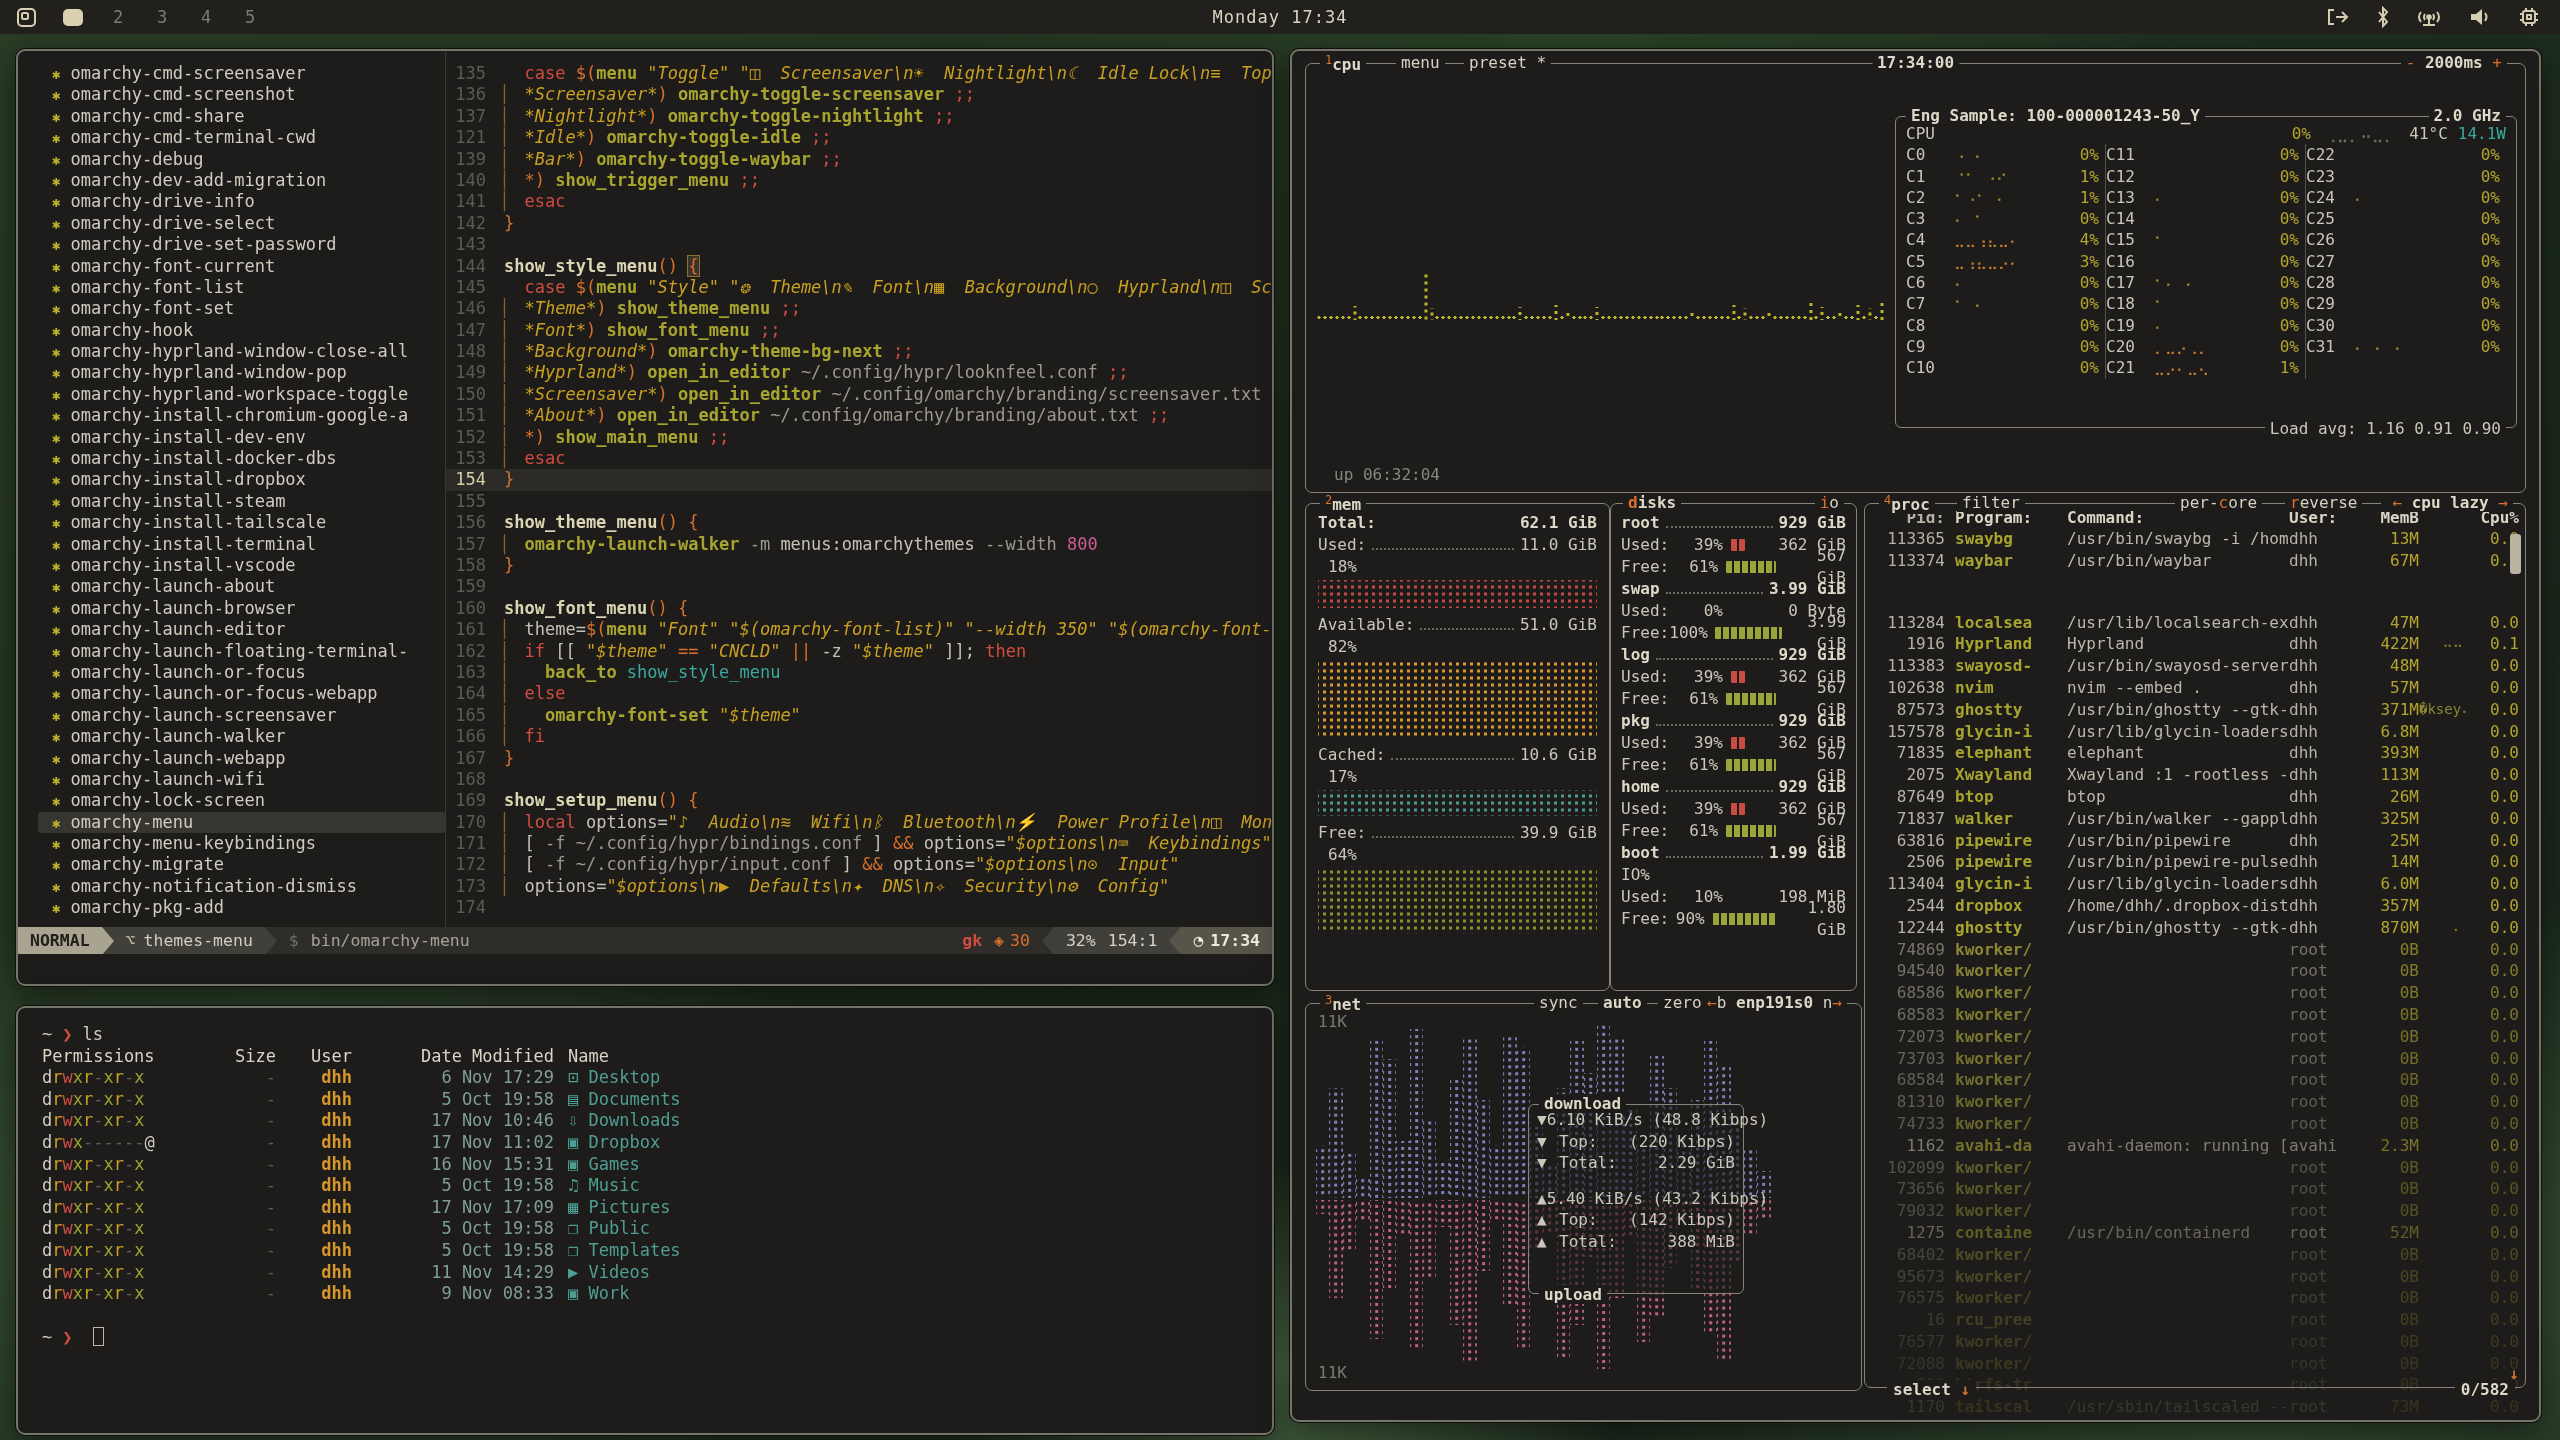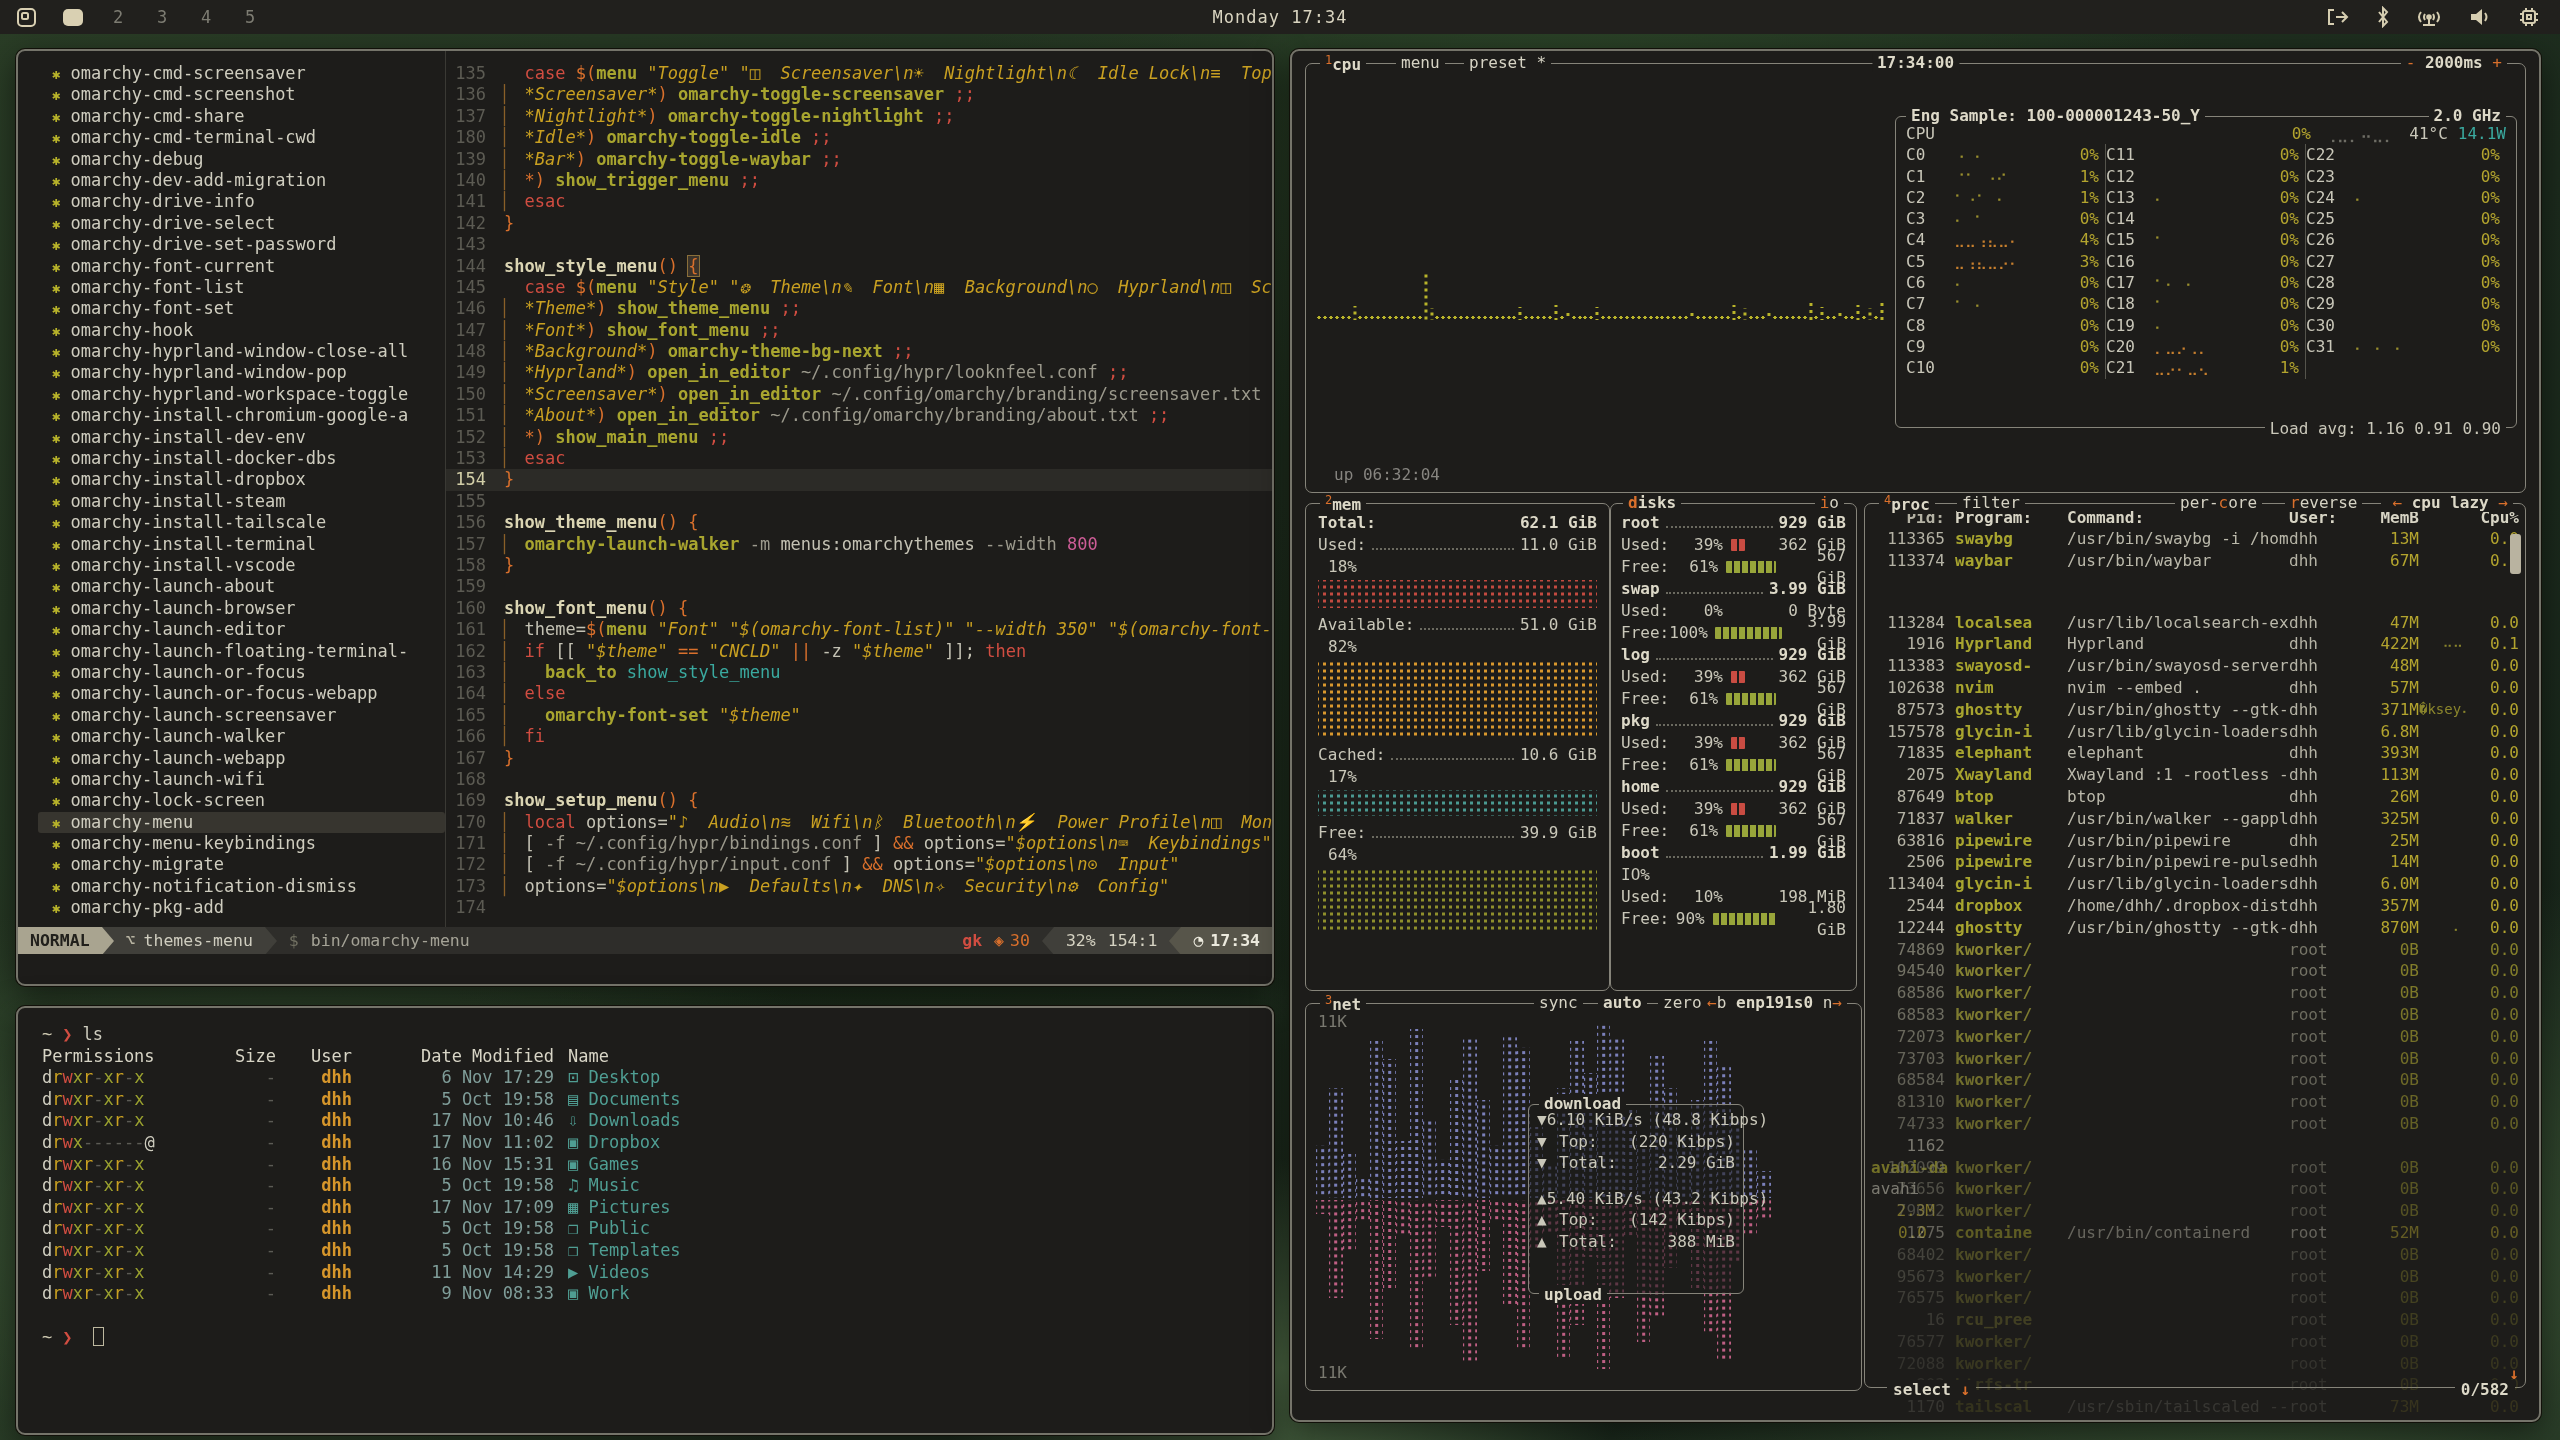--- a/index.html
+++ b/index.html
@@ -231,21 +231,21 @@
         <div class="ft-row sel"><span class="star">✱</span><span>omarchy-menu</span></div>
         <div class="ft-row"><span class="star">✱</span><span>omarchy-menu-keybindings</span></div>
         <div class="ft-row"><span class="star">✱</span><span>omarchy-migrate</span></div>
         <div class="ft-row"><span class="star">✱</span><span>omarchy-notification-dismiss</span></div>
         <div class="ft-row"><span class="star">✱</span><span>omarchy-pkg-add</span></div>
       </div>
     <div id="codearea">
         <div class="code-line"><span class="ln">135</span><span><span class="sp">  </span><span class="sk">case</span><span class="sp"> </span><span class="so">$(</span><span class="sc">menu</span><span class="ss"> "Toggle" "◫  Screensaver\n☀  Nightlight\n☾  Idle Lock\n≡  Top</span></span></div>
         <div class="code-line"><span class="ln">136</span><span><span class="sg">▏ </span><span class="ss">*Screensaver*</span><span class="so">)</span><span class="sp"> </span><span class="sc">omarchy-toggle-screensaver</span><span class="sr"> ;;</span></span></div>
         <div class="code-line"><span class="ln">137</span><span><span class="sg">▏ </span><span class="ss">*Nightlight*</span><span class="so">)</span><span class="sp"> </span><span class="sc">omarchy-toggle-nightlight</span><span class="sr"> ;;</span></span></div>
-        <div class="code-line"><span class="ln">180</span><span><span class="sg">▏ </span><span class="ss">*Idle*</span><span class="so">)</span><span class="sp"> </span><span class="sc">omarchy-toggle-idle</span><span class="sr"> ;;</span></span></div>
+        <div class="code-line"><span class="ln">121</span><span><span class="sg">▏ </span><span class="ss">*Idle*</span><span class="so">)</span><span class="sp"> </span><span class="sc">omarchy-toggle-idle</span><span class="sr"> ;;</span></span></div>
         <div class="code-line"><span class="ln">139</span><span><span class="sg">▏ </span><span class="ss">*Bar*</span><span class="so">)</span><span class="sp"> </span><span class="sc">omarchy-toggle-waybar</span><span class="sr"> ;;</span></span></div>
         <div class="code-line"><span class="ln">140</span><span><span class="sg">▏ </span><span class="so">*)</span><span class="sp"> </span><span class="sc">show_trigger_menu</span><span class="sr"> ;;</span></span></div>
         <div class="code-line"><span class="ln">141</span><span><span class="sg">▏ </span><span class="sk">esac</span></span></div>
         <div class="code-line"><span class="ln">142</span><span><span class="so">}</span></span></div>
         <div class="code-line"><span class="ln">143</span><span></span></div>
         <div class="code-line"><span class="ln">144</span><span><span class="sf">show_style_menu</span><span class="so">() </span><span class="hb">{</span></span></div>
         <div class="code-line"><span class="ln">145</span><span><span class="sp">  </span><span class="sk">case</span><span class="sp"> </span><span class="so">$(</span><span class="sc">menu</span><span class="ss"> "Style" "❂  Theme\n✎  Font\n▦  Background\n◯  Hyprland\n◫  Sc</span></span></div>
         <div class="code-line"><span class="ln">146</span><span><span class="sg">▏ </span><span class="ss">*Theme*</span><span class="so">)</span><span class="sp"> </span><span class="sc">show_theme_menu</span><span class="sr"> ;;</span></span></div>
         <div class="code-line"><span class="ln">147</span><span><span class="sg">▏ </span><span class="ss">*Font*</span><span class="so">)</span><span class="sp"> </span><span class="sc">show_font_menu</span><span class="sr"> ;;</span></span></div>
         <div class="code-line"><span class="ln">148</span><span><span class="sg">▏ </span><span class="ss">*Background*</span><span class="so">)</span><span class="sp"> </span><span class="sc">omarchy-theme-bg-next</span><span class="sr"> ;;</span></span></div>
@@ -949,21 +949,21 @@
         <div class="pr" style="opacity: 1;"><span class="pr-pid">12244</span><span class="pr-prog">ghostty</span><span class="pr-cmd">/usr/bin/ghostty --gtk-</span><span class="pr-user">dhh</span><span class="pr-mem">870M</span><span class="pr-spark">⠄</span><span class="pr-cpu">0.0</span></div>
         <div class="pr dimrow" style="opacity: 0.962;"><span class="pr-pid">74869</span><span class="pr-prog">kworker/</span><span class="pr-cmd"></span><span class="pr-user">root</span><span class="pr-mem">0B</span><span class="pr-spark"></span><span class="pr-cpu">0.0</span></div>
         <div class="pr dimrow" style="opacity: 0.924;"><span class="pr-pid">94540</span><span class="pr-prog">kworker/</span><span class="pr-cmd"></span><span class="pr-user">root</span><span class="pr-mem">0B</span><span class="pr-spark"></span><span class="pr-cpu">0.0</span></div>
         <div class="pr dimrow" style="opacity: 0.886;"><span class="pr-pid">68586</span><span class="pr-prog">kworker/</span><span class="pr-cmd"></span><span class="pr-user">root</span><span class="pr-mem">0B</span><span class="pr-spark"></span><span class="pr-cpu">0.0</span></div>
         <div class="pr dimrow" style="opacity: 0.848;"><span class="pr-pid">68583</span><span class="pr-prog">kworker/</span><span class="pr-cmd"></span><span class="pr-user">root</span><span class="pr-mem">0B</span><span class="pr-spark"></span><span class="pr-cpu">0.0</span></div>
         <div class="pr dimrow" style="opacity: 0.81;"><span class="pr-pid">72073</span><span class="pr-prog">kworker/</span><span class="pr-cmd"></span><span class="pr-user">root</span><span class="pr-mem">0B</span><span class="pr-spark"></span><span class="pr-cpu">0.0</span></div>
         <div class="pr dimrow" style="opacity: 0.772;"><span class="pr-pid">73703</span><span class="pr-prog">kworker/</span><span class="pr-cmd"></span><span class="pr-user">root</span><span class="pr-mem">0B</span><span class="pr-spark"></span><span class="pr-cpu">0.0</span></div>
         <div class="pr dimrow" style="opacity: 0.734;"><span class="pr-pid">68584</span><span class="pr-prog">kworker/</span><span class="pr-cmd"></span><span class="pr-user">root</span><span class="pr-mem">0B</span><span class="pr-spark"></span><span class="pr-cpu">0.0</span></div>
         <div class="pr dimrow" style="opacity: 0.696;"><span class="pr-pid">81310</span><span class="pr-prog">kworker/</span><span class="pr-cmd"></span><span class="pr-user">root</span><span class="pr-mem">0B</span><span class="pr-spark"></span><span class="pr-cpu">0.0</span></div>
         <div class="pr dimrow" style="opacity: 0.658;"><span class="pr-pid">74733</span><span class="pr-prog">kworker/</span><span class="pr-cmd"></span><span class="pr-user">root</span><span class="pr-mem">0B</span><span class="pr-spark"></span><span class="pr-cpu">0.0</span></div>
-        <div class="pr" style="opacity: 0.62; flex-direction: column;"><span class="pr-pid">1162</span><span class="pr-prog">avahi-da</span><span class="pr-cmd">avahi-daemon: running [</span><span class="pr-user">avahi</span><span class="pr-mem">2.3M</span><span class="pr-spark"></span><span class="pr-cpu">0.0</span></div>
+        <div class="pr" style="opacity: 0.62;"><span class="pr-pid">1162</span><span class="pr-prog">avahi-da</span><span class="pr-cmd">avahi-daemon: running [</span><span class="pr-user">avahi</span><span class="pr-mem">2.3M</span><span class="pr-spark"></span><span class="pr-cpu">0.0</span></div>
         <div class="pr dimrow" style="opacity: 0.582;"><span class="pr-pid">102099</span><span class="pr-prog">kworker/</span><span class="pr-cmd"></span><span class="pr-user">root</span><span class="pr-mem">0B</span><span class="pr-spark"></span><span class="pr-cpu">0.0</span></div>
         <div class="pr dimrow" style="opacity: 0.544;"><span class="pr-pid">73656</span><span class="pr-prog">kworker/</span><span class="pr-cmd"></span><span class="pr-user">root</span><span class="pr-mem">0B</span><span class="pr-spark"></span><span class="pr-cpu">0.0</span></div>
         <div class="pr dimrow" style="opacity: 0.506;"><span class="pr-pid">79032</span><span class="pr-prog">kworker/</span><span class="pr-cmd"></span><span class="pr-user">root</span><span class="pr-mem">0B</span><span class="pr-spark"></span><span class="pr-cpu">0.0</span></div>
         <div class="pr" style="opacity: 0.468;"><span class="pr-pid">1275</span><span class="pr-prog">containe</span><span class="pr-cmd">/usr/bin/containerd</span><span class="pr-user">root</span><span class="pr-mem">52M</span><span class="pr-spark"></span><span class="pr-cpu">0.0</span></div>
         <div class="pr dimrow" style="opacity: 0.43;"><span class="pr-pid">68402</span><span class="pr-prog">kworker/</span><span class="pr-cmd"></span><span class="pr-user">root</span><span class="pr-mem">0B</span><span class="pr-spark"></span><span class="pr-cpu">0.0</span></div>
         <div class="pr dimrow" style="opacity: 0.392;"><span class="pr-pid">95673</span><span class="pr-prog">kworker/</span><span class="pr-cmd"></span><span class="pr-user">root</span><span class="pr-mem">0B</span><span class="pr-spark"></span><span class="pr-cpu">0.0</span></div>
         <div class="pr dimrow" style="opacity: 0.354;"><span class="pr-pid">76575</span><span class="pr-prog">kworker/</span><span class="pr-cmd"></span><span class="pr-user">root</span><span class="pr-mem">0B</span><span class="pr-spark"></span><span class="pr-cpu">0.0</span></div>
         <div class="pr dimrow" style="opacity: 0.316;"><span class="pr-pid">16</span><span class="pr-prog">rcu_pree</span><span class="pr-cmd"></span><span class="pr-user">root</span><span class="pr-mem">0B</span><span class="pr-spark"></span><span class="pr-cpu">0.0</span></div>
         <div class="pr dimrow" style="opacity: 0.278;"><span class="pr-pid">76577</span><span class="pr-prog">kworker/</span><span class="pr-cmd"></span><span class="pr-user">root</span><span class="pr-mem">0B</span><span class="pr-spark"></span><span class="pr-cpu">0.0</span></div>
         <div class="pr dimrow" style="opacity: 0.24;"><span class="pr-pid">72088</span><span class="pr-prog">kworker/</span><span class="pr-cmd"></span><span class="pr-user">root</span><span class="pr-mem">0B</span><span class="pr-spark"></span><span class="pr-cpu">0.0</span></div>

